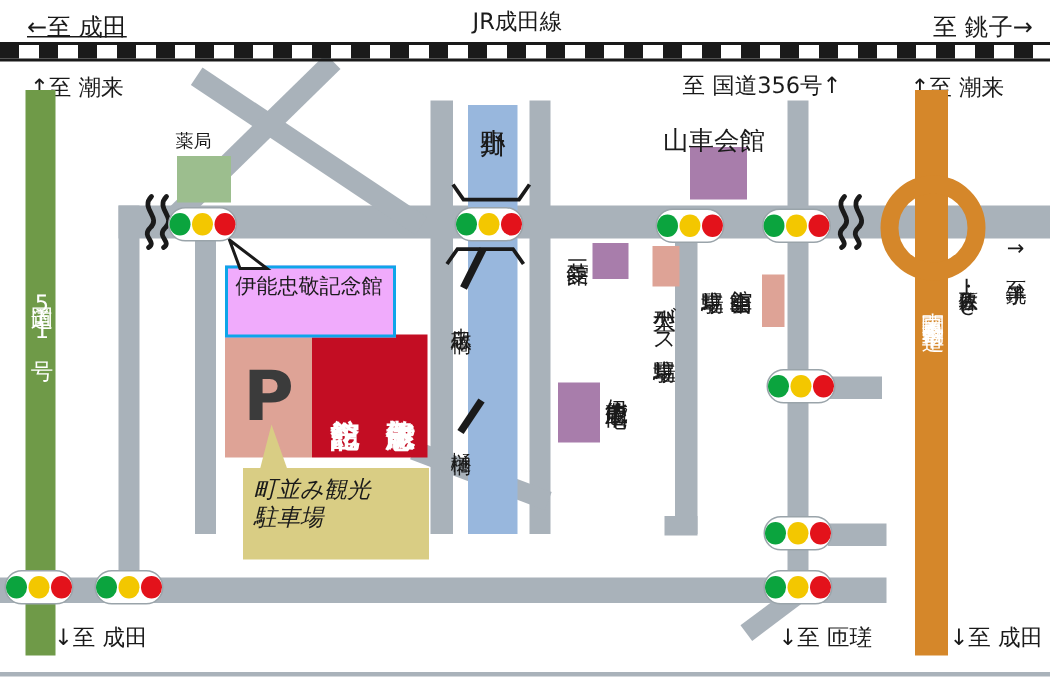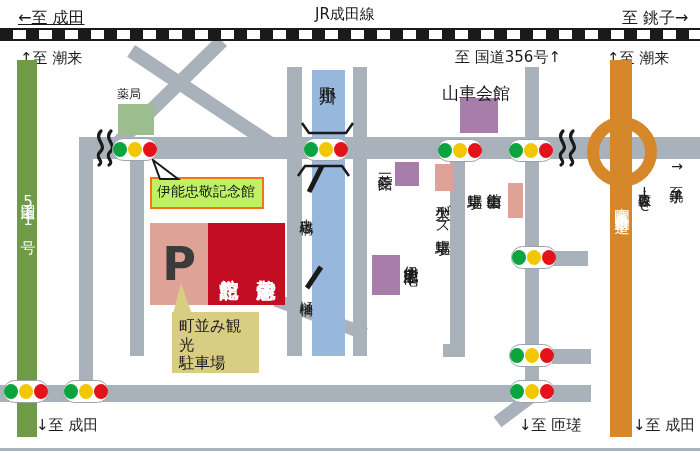--- a/index.html
+++ b/index.html
@@ -43,28 +43,28 @@
     writing-mode:vertical-rl; text-orientation:upright;
     color:#fff; font-weight:bold; font-size:19px; line-height:37px;
     padding-top:2px; box-sizing:border-box; text-align:center; z-index:4;
   }
   #p-box {
     left:150px; top:223px; width:58px; height:82px; background:var(--parking_pink);
     display:flex; align-items:center; justify-content:center;
     font-size:46px; font-weight:bold; color:#3b3b3b; z-index:3;
   }
   #town-parking {
-    left:172px; top:312px; width:87px; height:61px; background:var(--parking_yellow);
-    padding:5px 7px; box-sizing:border-box; z-index:4; line-height:1.2;
+    left:162px; top:312px; width:124px; height:61px; background:var(--parking_yellow);
+    padding:5px 7px; box-sizing:border-box; z-index:4; line-height:1.2;font-style:italic;
   }
   #town-parking .l12 { font-size:15.5px; }
   #town-parking .l3  { font-size:12px; letter-spacing:-0.5px; }
   #callout {
-    left:150px; top:177px; width:114px; height:32px; background:#bef264;
-    border:2px solid #f97316; box-sizing:border-box; padding:2px 5px;
+    left:150px; top:177px; width:114px; height:48px; background:#f0abfc;
+    border:2px solid #0ea5e9; box-sizing:border-box; padding:2px 5px;
     font-size:14px; line-height:1.45; z-index:5;
   }
   #ic-ring {
     position:absolute; left:587px; top:117px; width:70px; height:70px;
     border:12px solid var(--highway); border-radius:50%; box-sizing:border-box; z-index:2;
   }
   #deco { position:absolute; left:0; top:0; z-index:6; pointer-events:none; }
   .white-v { color:#fff; }
 </style>
 </head>

